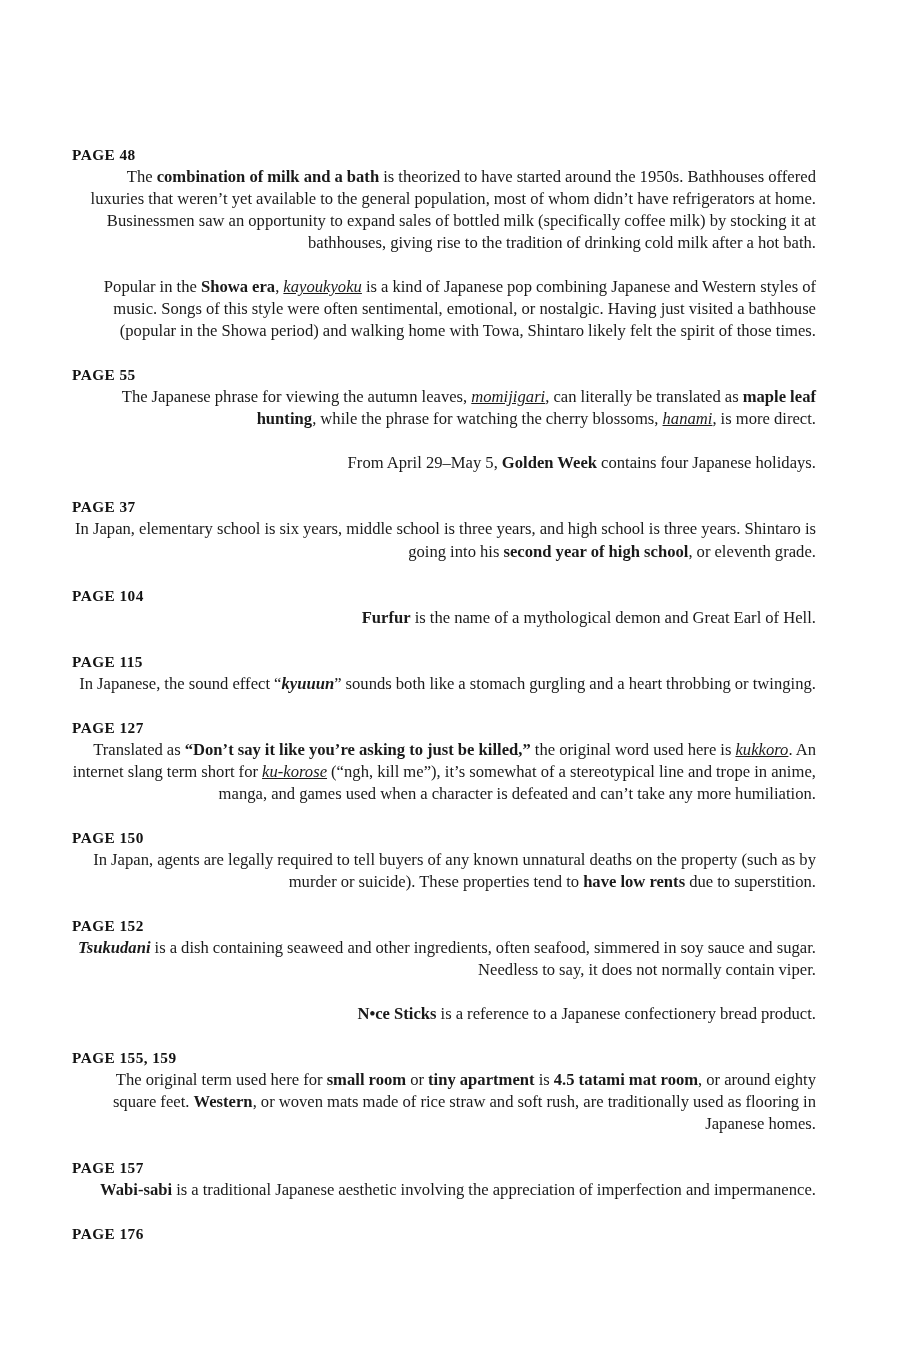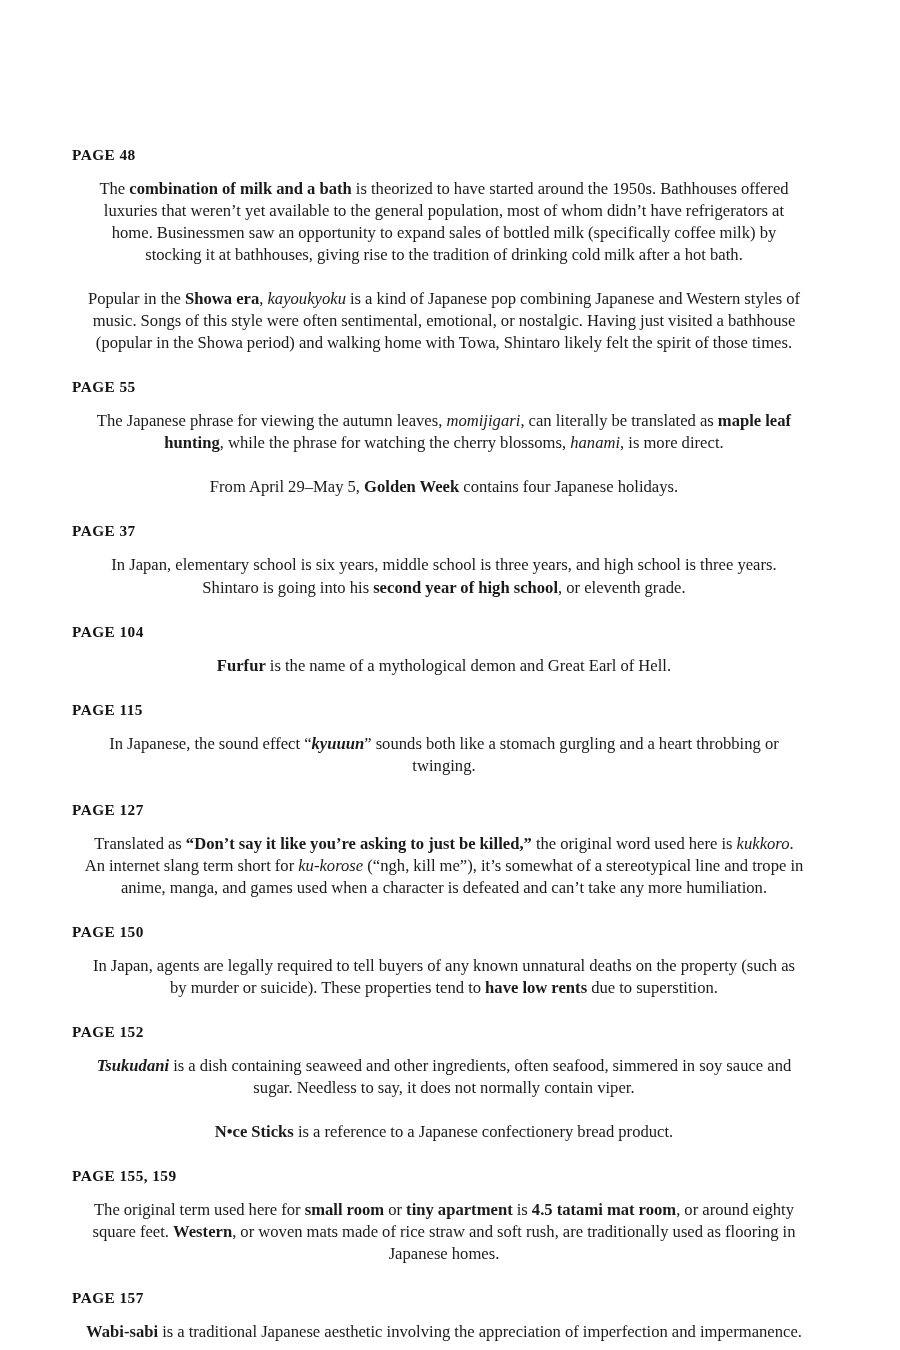--- a/index.html
+++ b/index.html
@@ -37,33 +37,34 @@
     font-weight: bold;
     font-size: 15.3px;
     line-height: 22px;
     letter-spacing: 0.45px;
     margin: 0 0 0 0;
     color: #121212;
   }
   .note-body {
     font-size: 16.6px;
     line-height: 22.05px;
-    margin: 12px;
+    margin: 0;
     color: #1a1a1a;
-    text-align: center;
+    text-align: right;
     word-spacing: -0.15px;
     letter-spacing: 0.02px;
   }
   .note-body b,
   .note-body strong {
     font-weight: bold;
   }
   .note-body i,
   .note-body em {
     font-style: italic;
+    text-decoration: underline;
   }
   .note-body .bi {
     font-weight: bold;
     font-style: italic;
   }
   
   .note-block.no-heading .note-body {
     margin-top: 0;
   }
 </style>

